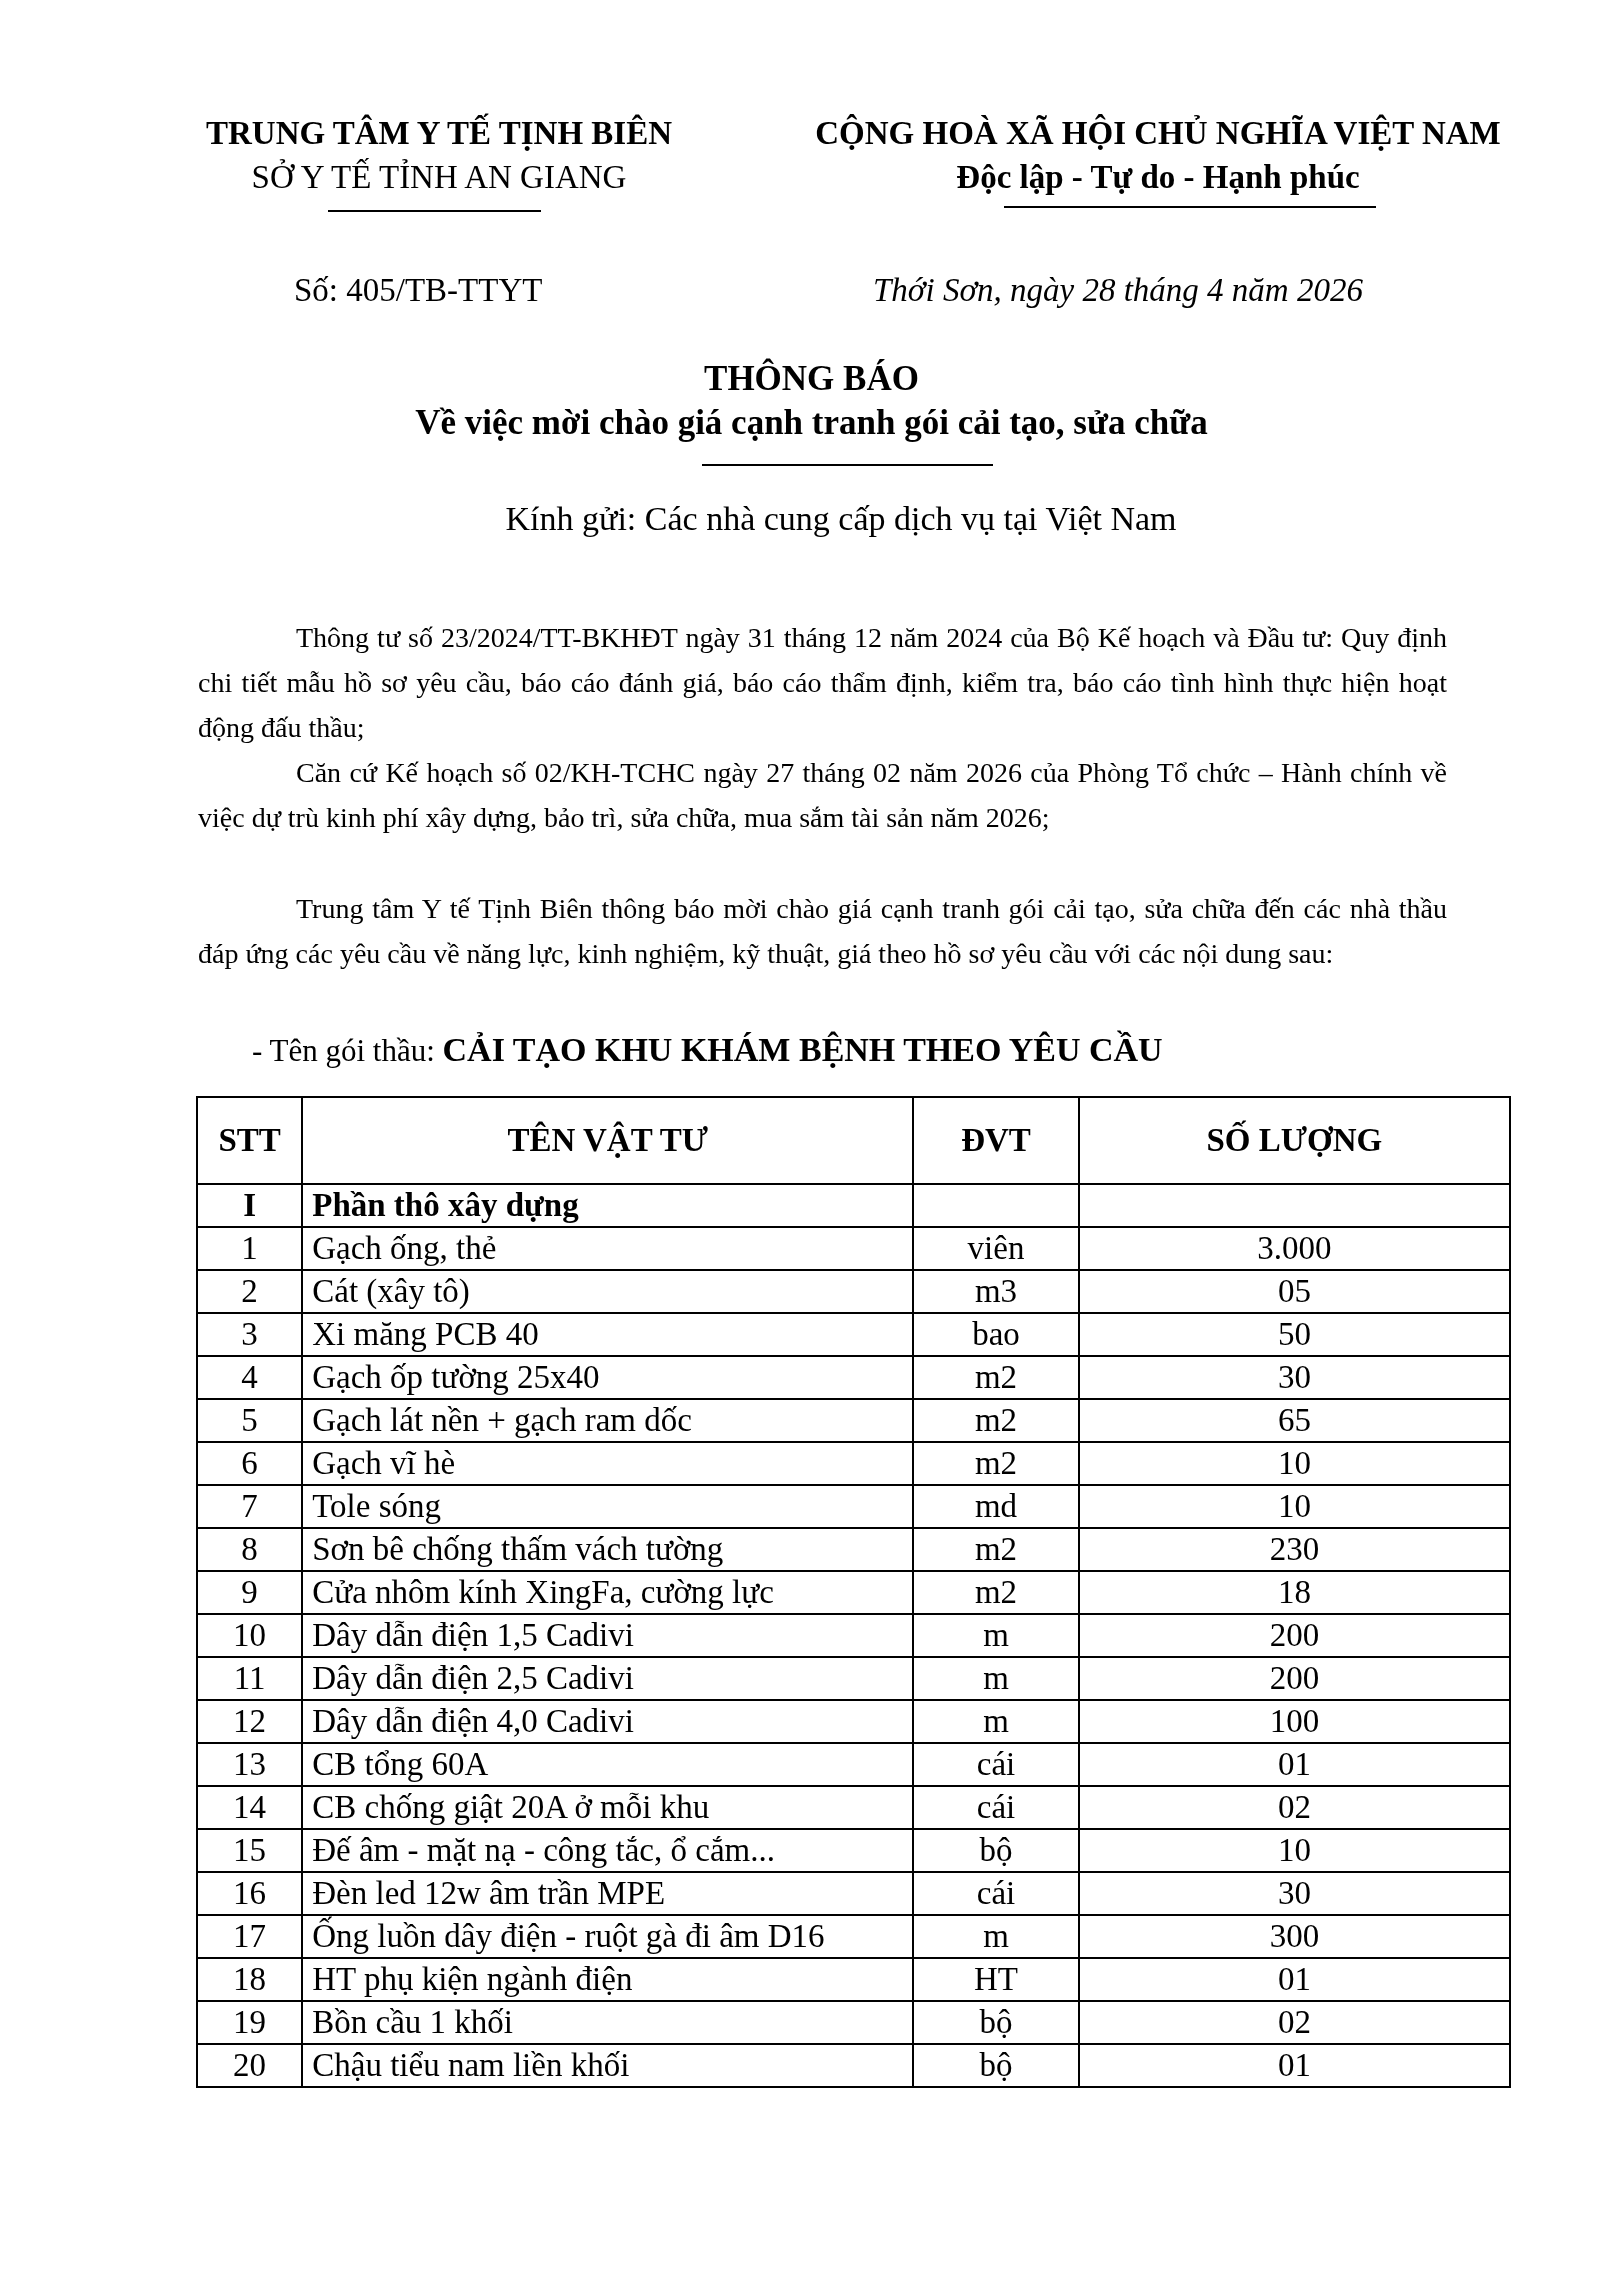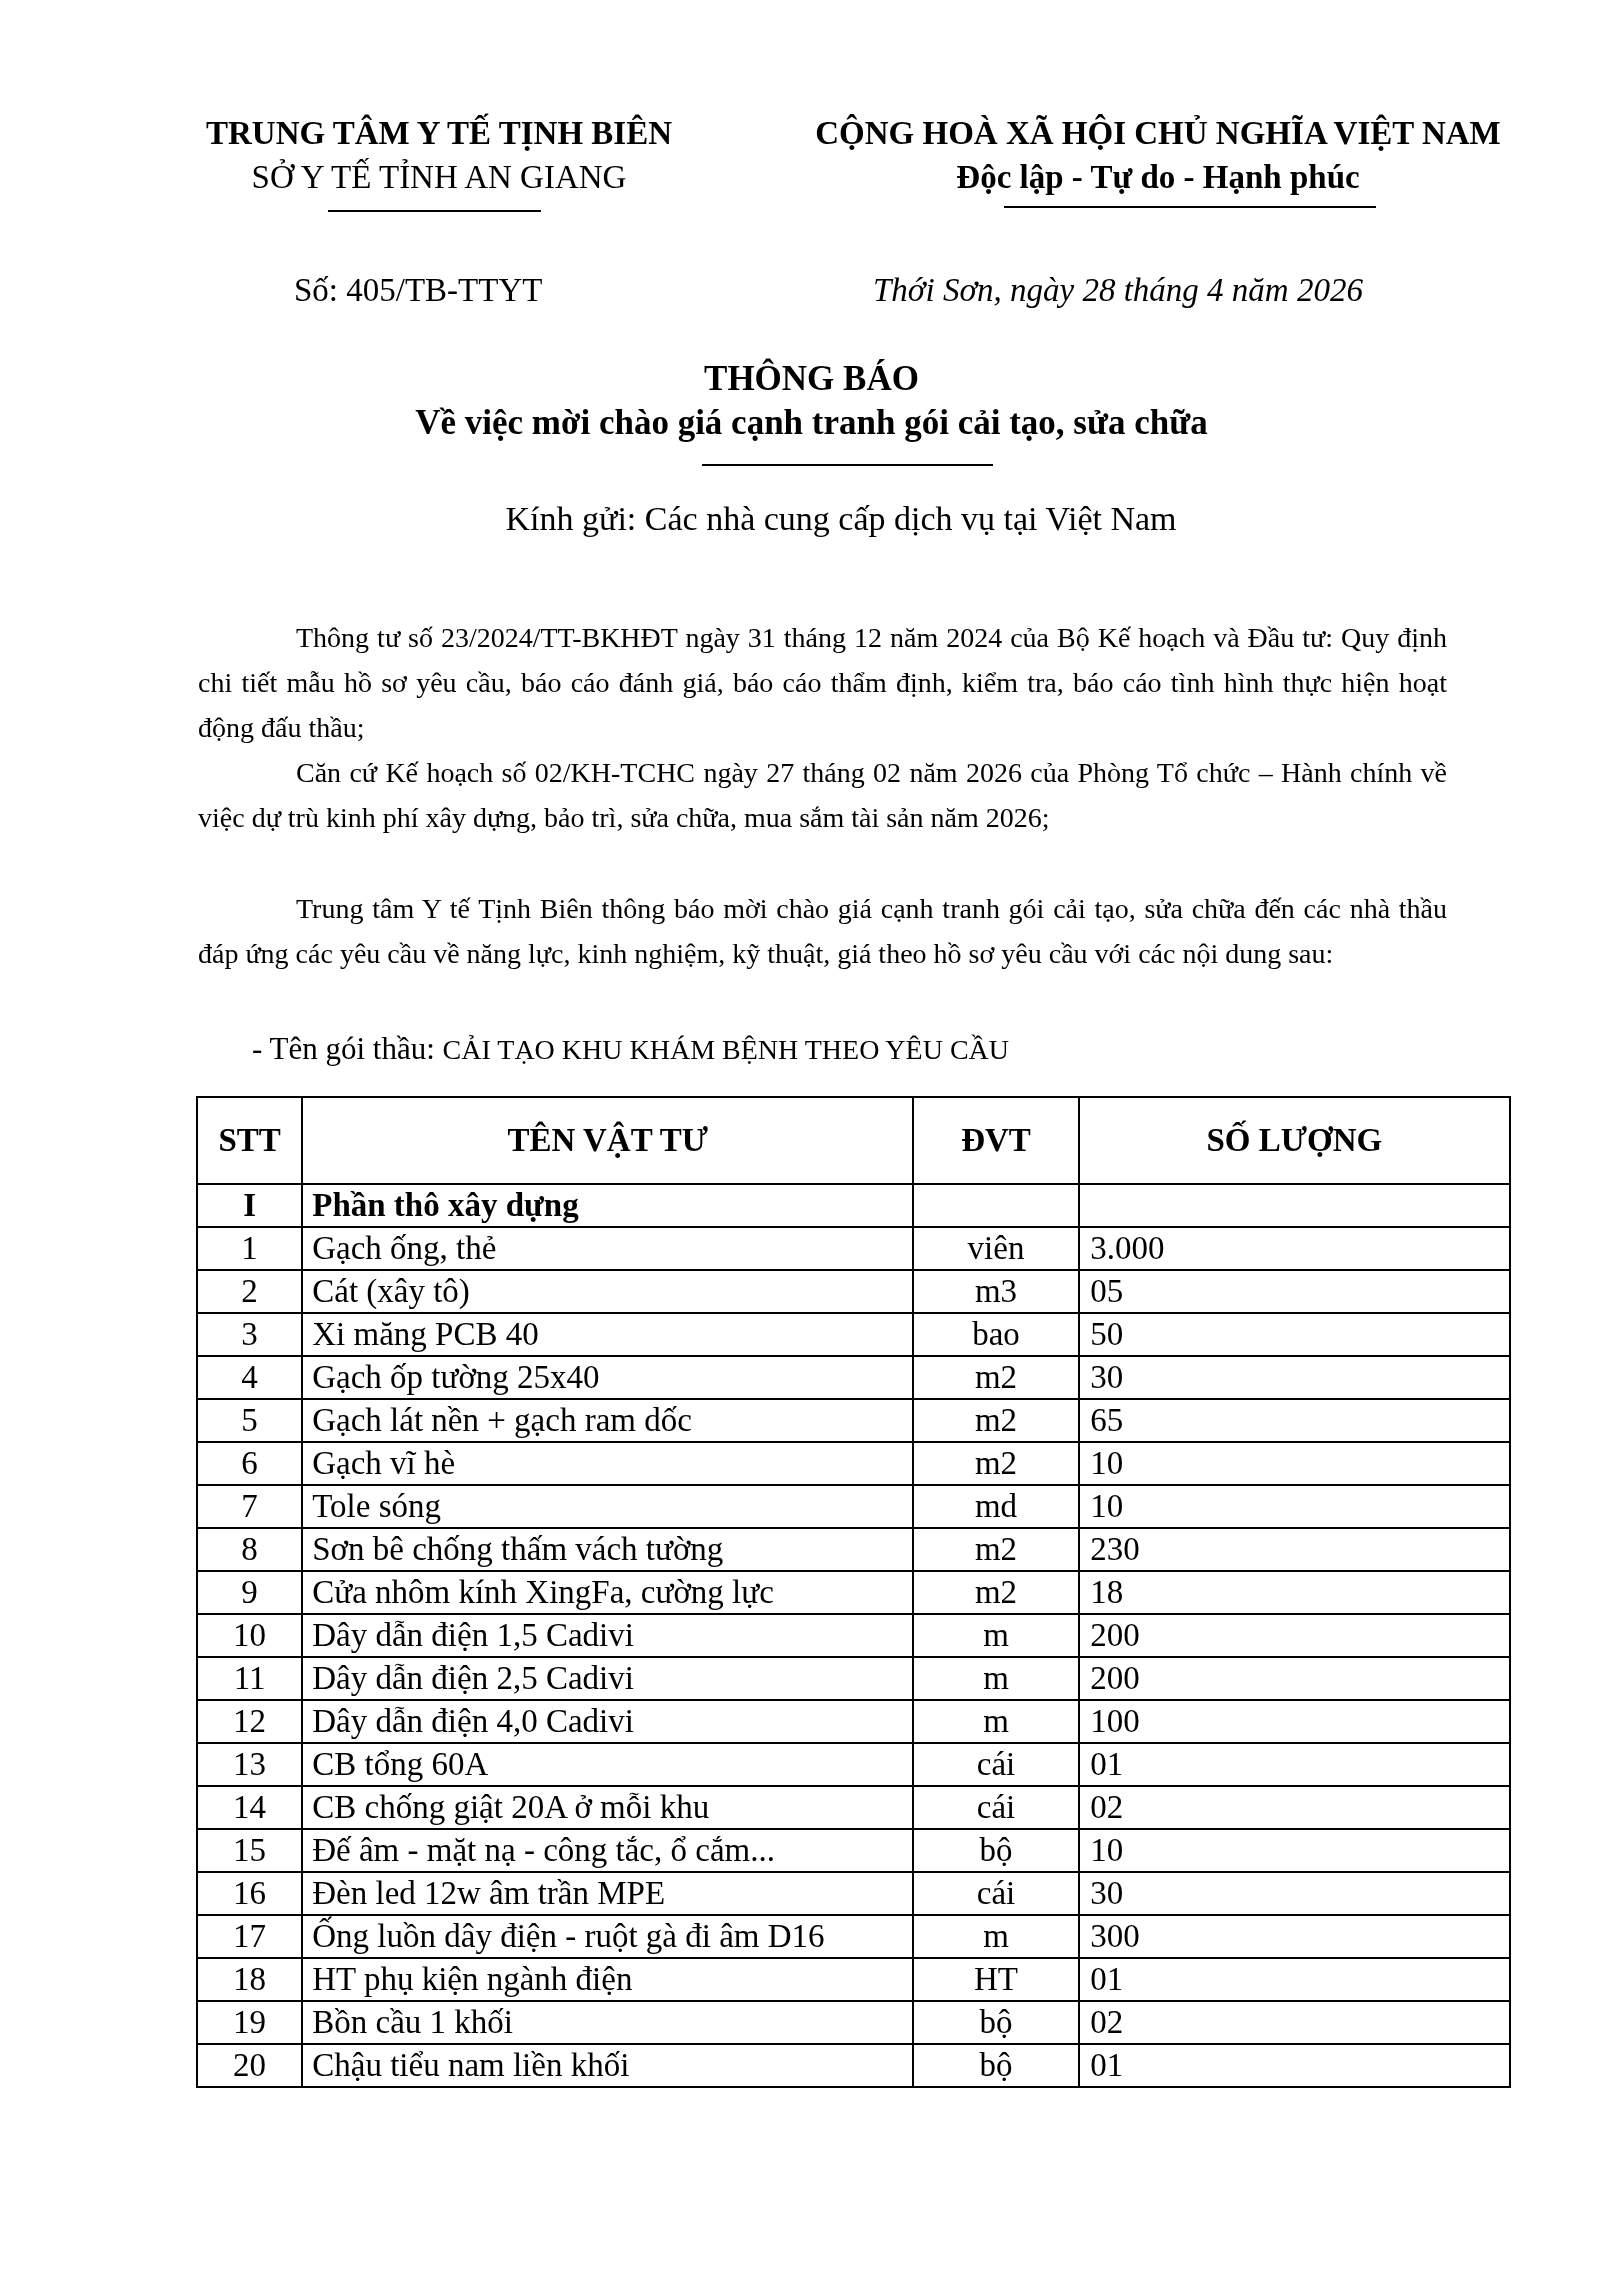--- a/index.html
+++ b/index.html
@@ -29,34 +29,34 @@
   .recipient span { margin-left: 59px; }
 
   .body-text { left: 198px; width: 1249px; font-size: 28px; line-height: 45px; text-align: justify; }
   .body-text p { margin: 0; text-indent: 98px; text-align-last: left; }
   .p1 { top: 615px; }
   .p2 { top: 750px; }
   .p3 { top: 886px; }
 
   .package { left: 252px; top: 1030px; font-size: 31px; white-space: nowrap; }
   .package .pk-label { font-size: 31px; }
-  .package .pk-value { font-weight: normal; font-size: 28px; }
+  .package .pk-value { font-weight: bold; font-size: 34px; }
 
   table.items {
     position: absolute; left: 196px; top: 1096px; width: 1315px;
     border-collapse: collapse; font-size: 33px;
   }
   table.items td, table.items th {
     border: 2px solid #000; padding: 0 10.5px; height: 41px; line-height: 41px;
   }
   table.items th { font-weight: bold; height: 85px; line-height: 41px; text-align: center; }
   .c-stt { width: 80px; text-align: center; }
   .c-name { width: 575px; text-align: left; }
   .c-unit { width: 139px; text-align: center; }
-  .c-qty { width: 304px; }
+  .c-qty { width: 304px; text-align: center; }
   tr.section td { font-weight: bold; }
   table.items td.c-name { padding-left: 9px; }
 </style>
 </head>
 <body>
 
 <div class="abs header-left center">
   <span class="hline bold">TRUNG TÂM Y TẾ TỊNH BIÊN</span>
   <span class="hline">SỞ Y TẾ TỈNH AN GIANG</span>
 </div>

